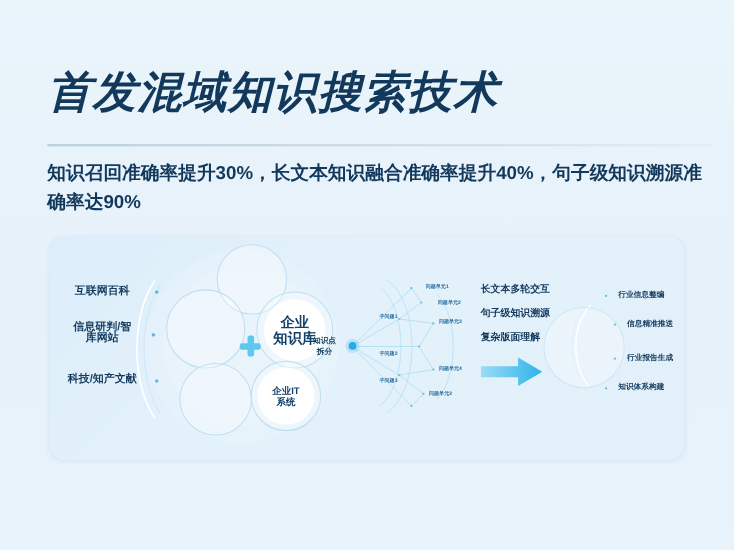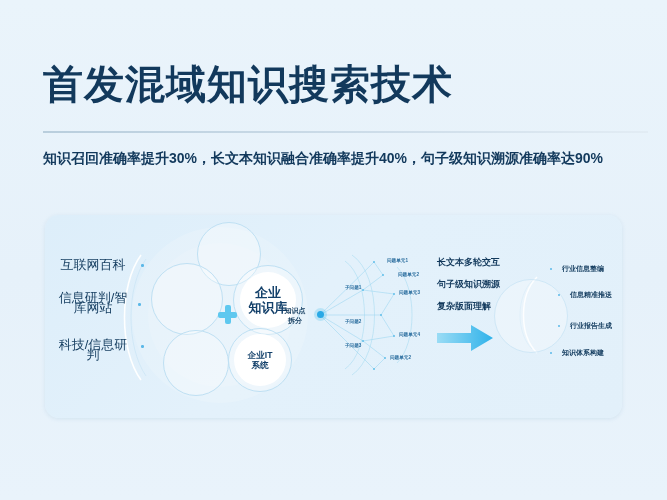--- a/index.html
+++ b/index.html
@@ -26,35 +26,36 @@
   .title {
     position: absolute;
     left: 43px;
     top: 60px;
     font-size: 40px;
     line-height: 48px;
     font-weight: bold;
     color: #12395c;
     letter-spacing: 1px;
     white-space: nowrap;
+    font-style: italic;
   }
   .divider {
     position: absolute;
     left: 43px;
     top: 131px;
     width: 605px;
     height: 2px;
     background: linear-gradient(90deg, #b9cedd 0%, #cfdeea 60%, #e2ecf4 100%);
   }
   .subtitle {
     position: absolute;
     left: 43px;
     top: 145px;
     width: 600px;
-    font-size: 14px;
+    font-size: 17px;
     line-height: 26px;
     font-weight: bold;
     color: #12395c;
   }
 
   
   .card {
     position: absolute;
     left: 45px;
     top: 215px;
@@ -68,23 +69,23 @@
   .card-svg {
     position: absolute;
     left: 0; top: 0;
     width: 577px;
     height: 203px;
   }
 
   
   .src-label {
     position: absolute;
-    font-size: 13px;
+    font-size: 10px;
     line-height: 10px;
-    font-weight: normal;
+    font-weight: bold;
     color: #123b5e;
     text-align: center;
     white-space: pre-line;
     width: 76px;
   }
   .src-1 { left: 10px;  top: 45px; }
   .src-2 { left: 10px;  top: 78px; }
   .src-3 { left: 10px;  top: 125px; }
 
   .src-dot {
@@ -259,21 +260,21 @@
       <path d="M 487 66 C 471 82, 471 118, 487 134" fill="none" stroke="#c6e3f4" stroke-width="0.7" opacity="0.8"></path>
     </svg>
 
     <div class="src-label src-1">互联网百科</div>
     <div class="src-dot" style="left:96px; top:49px;"></div>
 
     <div class="src-label src-2">信息研判/智
 库网站</div>
     <div class="src-dot" style="left:93px; top:88px;"></div>
 
-    <div class="src-label src-3">科技/信息研判</div>
+    <div class="src-label src-3">科技/知产文献</div>
     <div class="src-dot" style="left:96px; top:130px;"></div>
 
     <div class="ring" style="left:152px; top:7px; width:64px; height:64px;"></div>
 
     <div class="ring" style="left:106px; top:48px; width:72px; height:72px;"></div>
 
     <div class="ring" style="left:188px; top:50px; width:70px; height:70px;"></div>
     <div class="bubble" style="left:195px; top:57px; width:56px; height:56px; font-size:13px;">
       <span class="bl">企业
 知识库</span>

